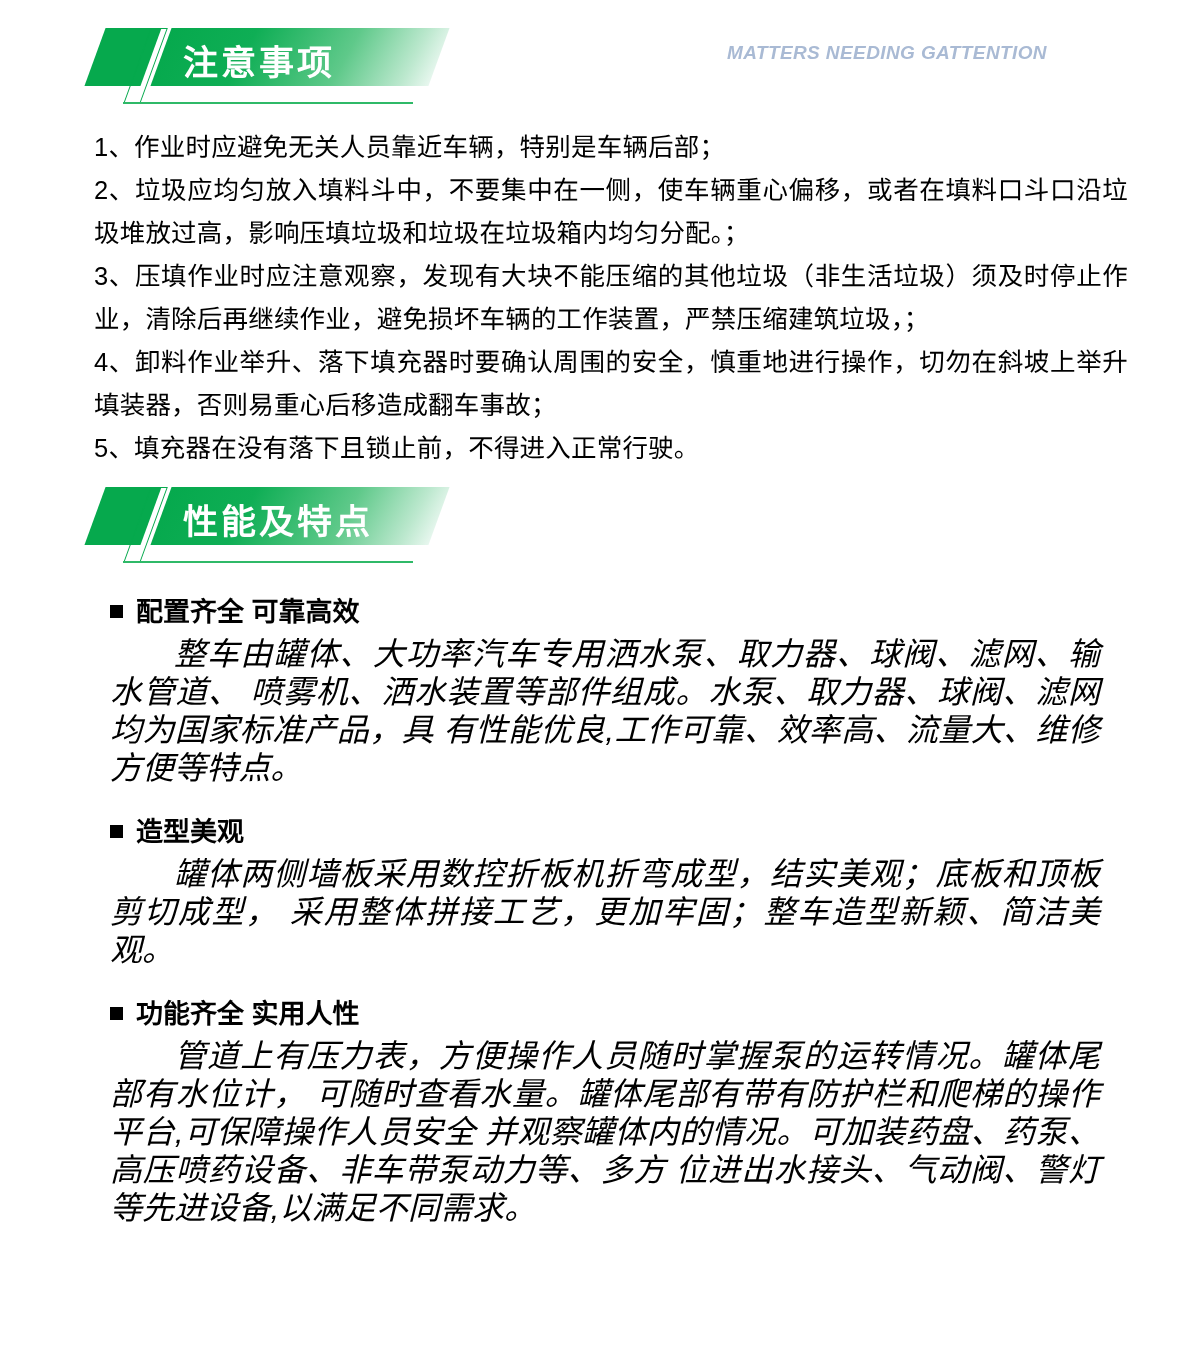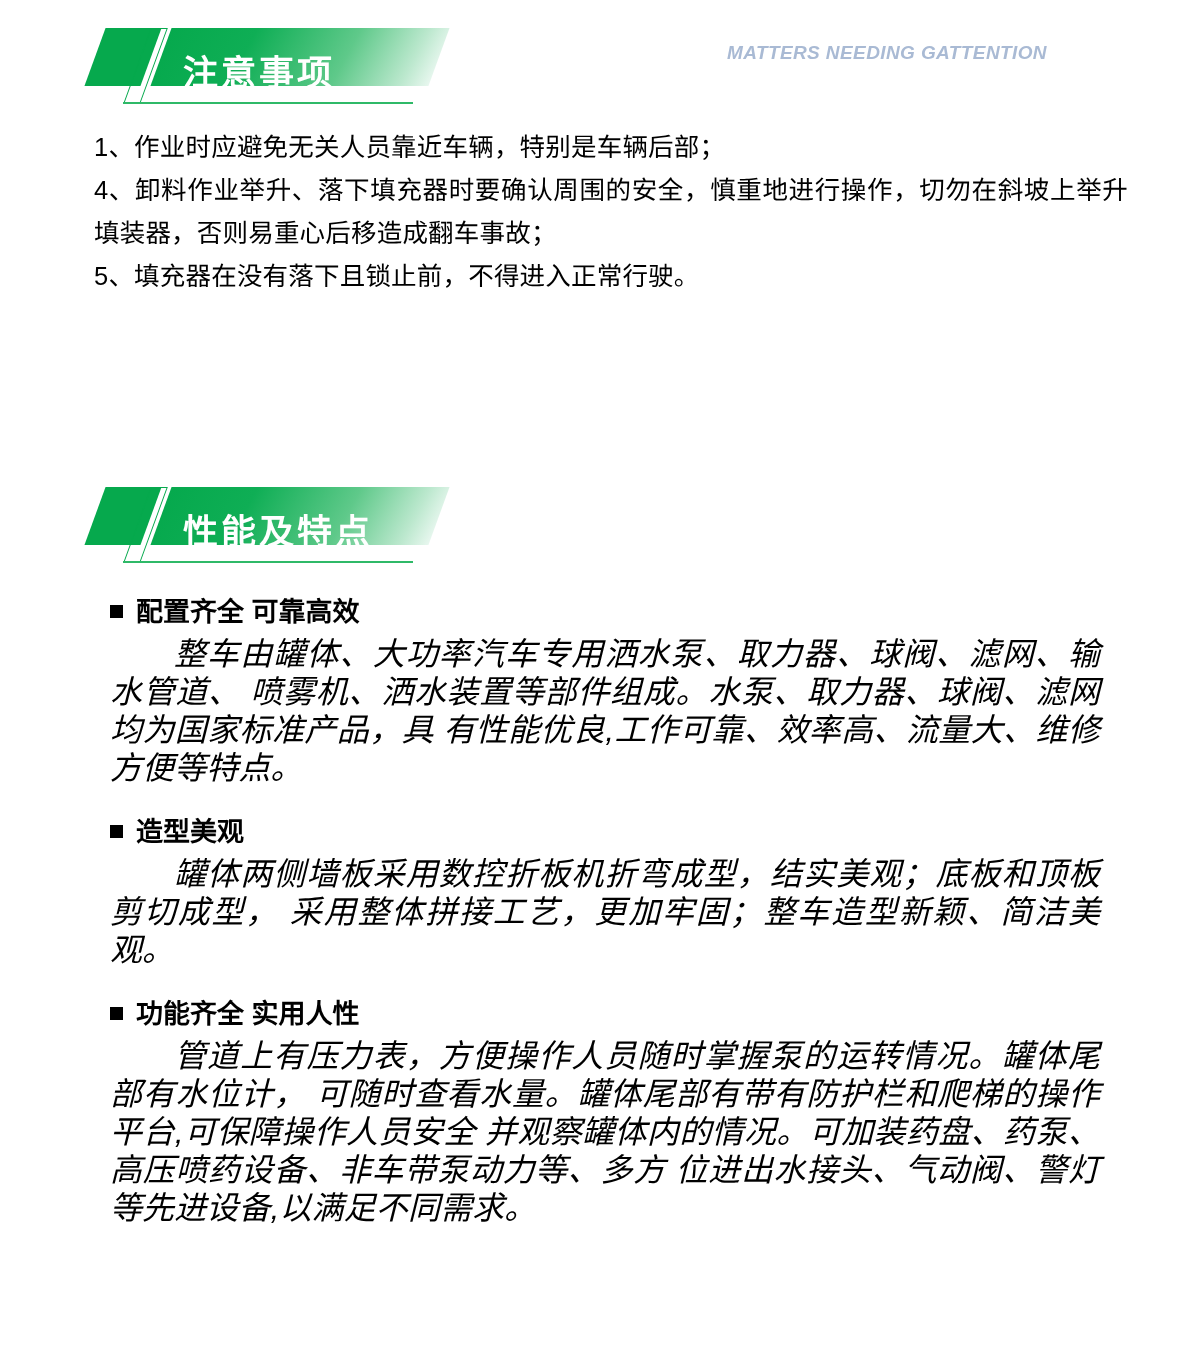--- a/index.html
+++ b/index.html
@@ -49,21 +49,21 @@
     left: 66px;
     top: 0;
     width: 278px;
     height: 58px;
     background: linear-gradient(100deg, #06A94D 0%, #0FAE55 30%, #5FC98A 66%, #BCE8CE 90%, #E8F7EF 100%);
     transform: skewX(-20deg);
   }
   .banner-title {
     position: absolute;
     left: 88px;
-    top: 16px;
+    top: 6px;
     height: 74px;
     line-height: 58px;
     color: #ffffff;
     font-size: 35px;
     font-weight: bold;
     letter-spacing: 3px;
     white-space: nowrap;
     z-index: 3;
     text-align: center;
   }
@@ -162,20 +162,22 @@
     <div class="banner-slash-outline"></div>
     <div class="banner-bar"></div>
     <div class="banner-title">注意事项</div>
     <div class="banner-underline"></div>
     <div class="banner-en">MATTERS NEEDING GATTENTION</div>
   </div>
 </div>
 
 <div id="notice-list">
   <p class="notice-item">1、作业时应避免无关人员靠近车辆，特别是车辆后部；</p>
+  <p class="notice-item">2、垃圾应均匀放入填料斗中，不要集中在一侧，使车辆重心偏移，或者在填料口斗口沿垃圾堆放过高，影响压填垃圾和垃圾在垃圾箱内均匀分配。；</p>
+  <p class="notice-item">3、压填作业时应注意观察，发现有大块不能压缩的其他垃圾（非生活垃圾）须及时停止作业，清除后再继续作业，避免损坏车辆的工作装置，严禁压缩建筑垃圾，；</p>
   <p class="notice-item">4、卸料作业举升、落下填充器时要确认周围的安全，慎重地进行操作，切勿在斜坡上举升填装器，否则易重心后移造成翻车事故；</p>
   <p class="notice-item">5、填充器在没有落下且锁止前，不得进入正常行驶。</p>
 </div>
 
 <div id="features-banner-wrap" class="section">
   <div class="banner">
     <div class="banner-slab-solid"></div>
     <div class="banner-slash-outline"></div>
     <div class="banner-bar"></div>
     <div class="banner-title">性能及特点</div>

